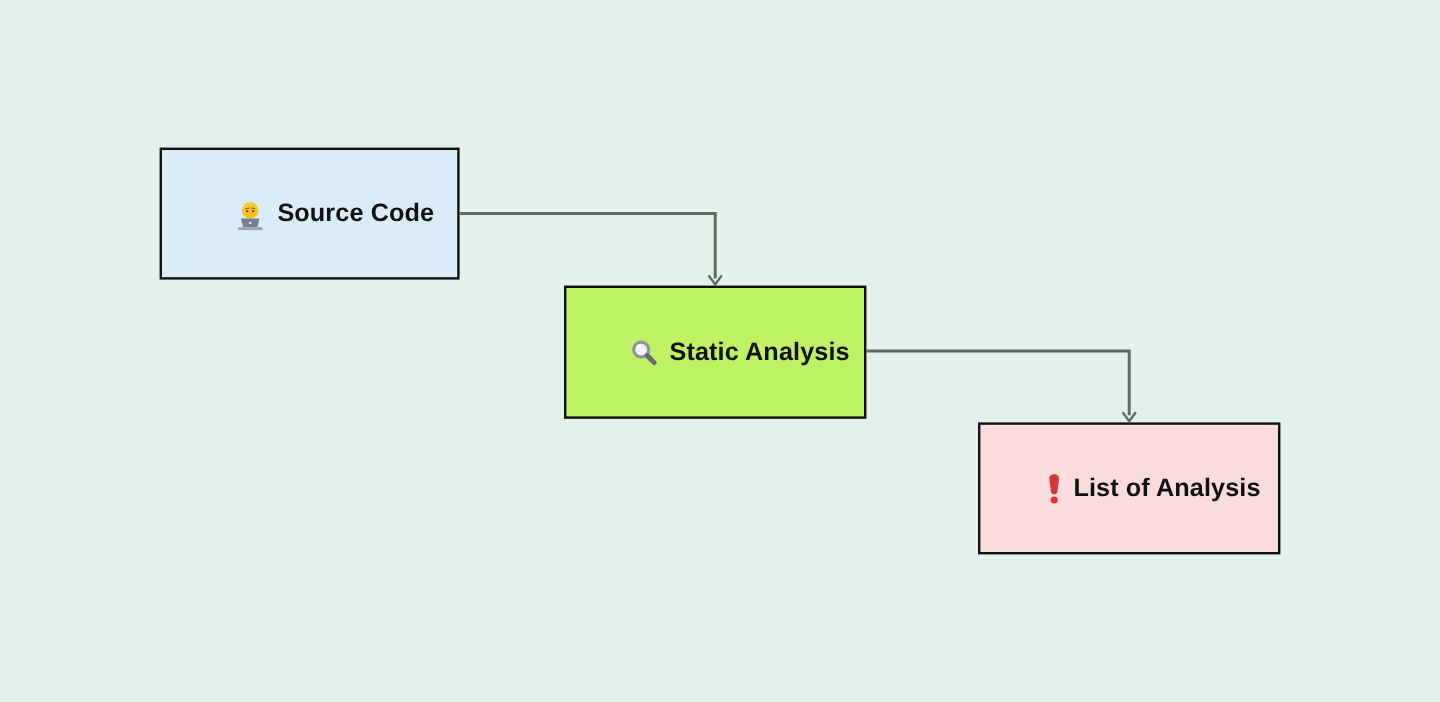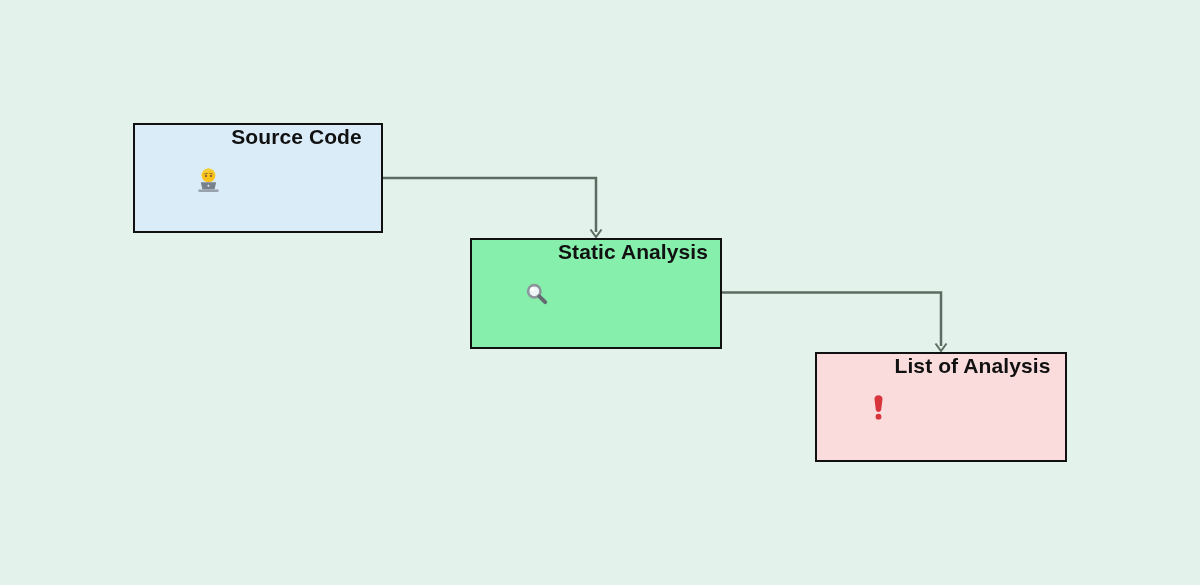--- a/index.html
+++ b/index.html
@@ -32,20 +32,21 @@
     stroke-linejoin: miter;
   }
   .edge-arrow {
     stroke-width: 2;
   }
   .node {
     position: absolute;
     box-sizing: border-box;
     border: 2px solid #111111;
     display: flex;
+    align-items: center;
     justify-content: center;
     gap: 9px;
     cursor: default;
     padding-left: 41px;
   }
   .node .label {
     font-size: 21px;
     font-weight: 700;
     color: #111111;
     letter-spacing: 0.1px;
@@ -85,21 +86,21 @@
         <circle cx="15.4" cy="10.6" r="0.9" fill="#5d4037"></circle>
         <path d="M9.2 8.6 l2.6 -0.5 M14.2 8.1 l2.6 0.5" stroke="#8d6e2f" stroke-width="0.9" fill="none" stroke-linecap="round"></path>
         <path d="M5.6 16.5 h14.8 l-1.6 7 h-11.6 Z" fill="#78828c"></path>
         <path d="M3.2 23.5 h19.6 v1.6 a0.8 0.8 0 0 1 -0.8 0.8 h-18 a0.8 0.8 0 0 1 -0.8 -0.8 Z" fill="#9aa3ac"></path>
         <circle cx="13" cy="20" r="1" fill="#e8ecef"></circle>
       </svg>
     </span>
     <span class="label" style="color: rgb(17, 17, 17);">Source Code</span>
   </div>
 
-  <div class="node node-analysis" style="background: #86efac; border-color: rgb(17, 17, 17);">
+  <div class="node node-analysis" style="background: #bef264; border-color: rgb(17, 17, 17);">
     <span class="icon">
       <svg width="24" height="24" viewBox="0 0 24 24" xmlns="http://www.w3.org/2000/svg">
         <circle cx="9.3" cy="9.3" r="6.2" fill="#eef4f7" stroke="#8d949c" stroke-width="2.6"></circle>
         <circle cx="7.4" cy="7.2" r="2.2" fill="#ffffff" opacity="0.85"></circle>
         <line x1="14.3" y1="14.3" x2="20.2" y2="20.2" stroke="#636a72" stroke-width="4" stroke-linecap="round"></line>
       </svg>
     </span>
     <span class="label" style="color: rgb(17, 17, 17);">Static Analysis</span>
   </div>
 

